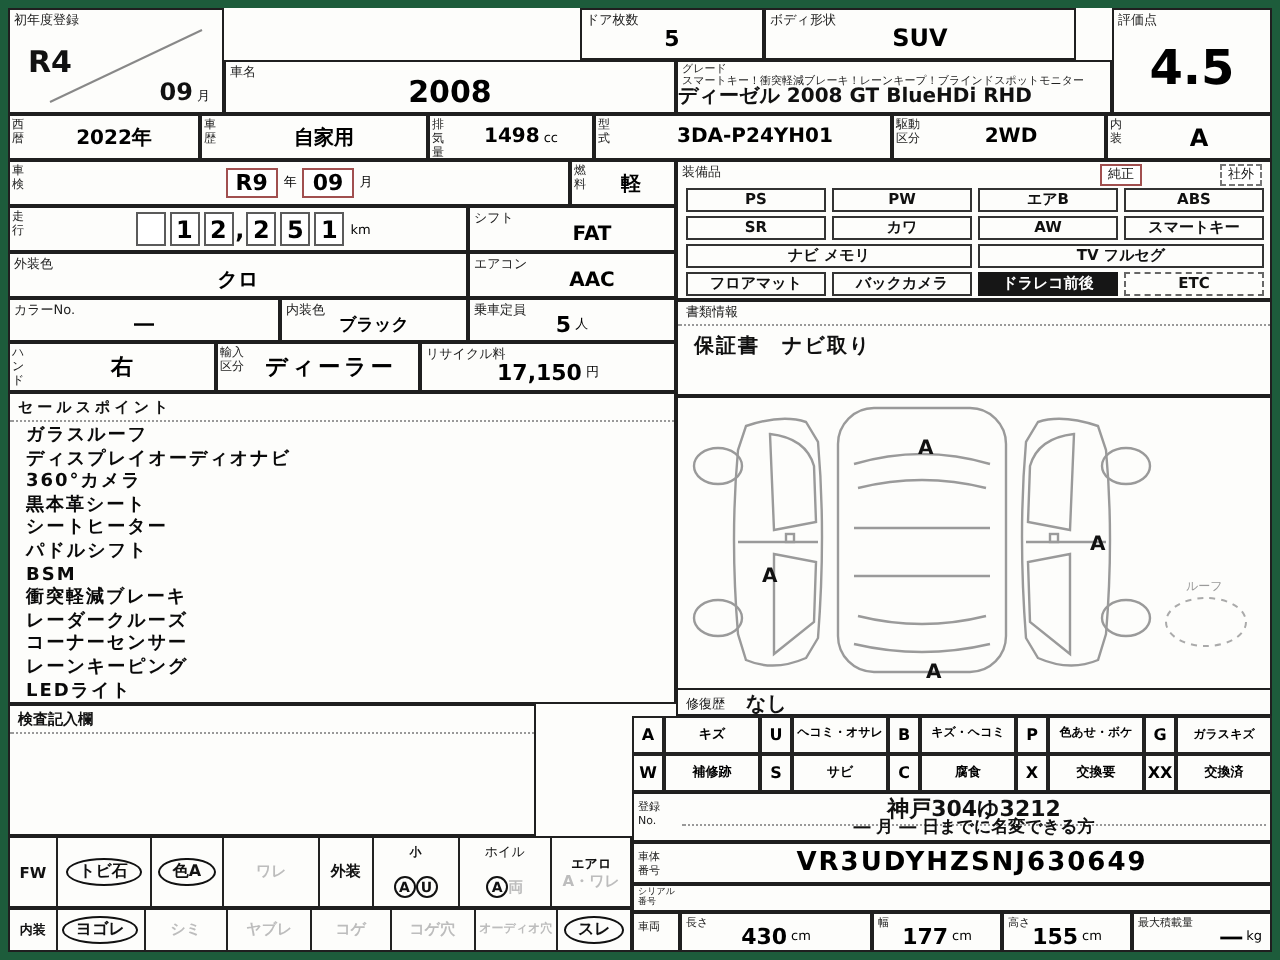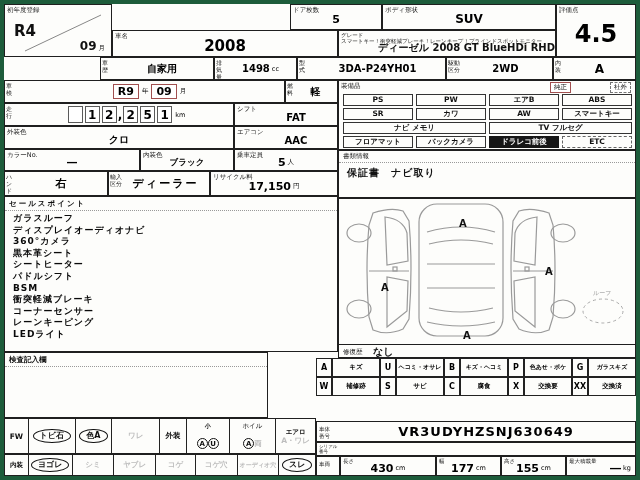--- a/index.html
+++ b/index.html
@@ -42,40 +42,44 @@
     <svg style="position:absolute;inset:0" width="106" height="51">
           <line x1="20" y1="46" x2="96" y2="10" stroke="#888" stroke-width="1"></line>
         </svg>
     <div style="position:absolute;left:9px;top:17px;font-weight:bold;font-size:15px">R4</div>
     <div style="position:absolute;right:6px;bottom:3px;font-weight:bold;font-size:12px"><span>09</span><span class="unit">月</span></div>
   </div>
   <div class="c" style="left:286px;top:0;width:92px;height:26px">
     <span class="lab">ドア枚数</span>
     <div class="val" style="font-size:11px;padding-top:4px">5</div>
   </div>
-  <div class="c" style="left:378px;top:0;width:174px;height:26px">
+  <div class="c" style="left:378px;top:0;width:156px;height:26px">
     <span class="lab">ボディ形状</span>
     <div class="val" style="font-size:12px;padding-top:4px">SUV</div>
   </div>
   <div class="c" style="left:552px;top:0;width:80px;height:53px">
     <span class="lab">評価点</span>
     <div class="val" style="font-size:24px;padding-top:6px">4.5</div>
   </div>
   <div class="c" style="left:108px;top:26px;width:226px;height:27px">
     <span class="lab">車名</span>
     <div class="val" style="font-size:15px;padding-top:4px">2008</div>
   </div>
   <div class="c" style="left:334px;top:26px;width:218px;height:27px">
     <div style="font-size:5.5px;line-height:1.1;padding:1px 2px 0 2px;color:#222">
       <span>グレード</span><br>
       <span>スマートキー！衝突軽減ブレーキ！レーンキープ！ブラインドスポットモニター</span>
     </div>
-    <div style="position:absolute;left:0;right:0;bottom:1px;text-align:right;font-weight:bold;font-size:10px">ディーゼル 2008 GT BlueHDi RHD</div>
-  </div>
-
+    <div style="position:absolute;left:0;right:0;bottom:1px;text-align:left;font-weight:bold;font-size:10px">ディーゼル 2008 GT BlueHDi RHD</div>
+  </div>
+
+  <div class="c" style="left:0;top:53px;width:96px;height:23px">
+    <span class="vlab">西暦</span>
+    <div class="val" style="font-size:10px;padding-left:10px">2022年</div>
+  </div>
   <div class="c" style="left:96px;top:53px;width:114px;height:23px">
     <span class="vlab">車歴</span>
     <div class="val" style="font-size:10px;padding-left:10px">自家用</div>
   </div>
   <div class="c" style="left:210px;top:53px;width:83px;height:23px">
     <span class="vlab">排気量</span>
     <div class="val" style="font-size:10px;padding-left:10px">
           <span>1498</span>
           <span class="unit">cc</span>
         </div>
@@ -170,20 +174,21 @@
     <div class="dotline" style="font-size:7.5px;font-weight:bold;padding:2px 2px 1px 4px;letter-spacing:2px">セールスポイント</div>
     <div style="padding-top:2px">
       <div class="sales-item">ガラスルーフ</div>
       <div class="sales-item">ディスプレイオーディオナビ</div>
       <div class="sales-item">360°カメラ</div>
       <div class="sales-item">黒本革シート</div>
       <div class="sales-item">シートヒーター</div>
       <div class="sales-item">パドルシフト</div>
       <div class="sales-item">BSM</div>
       <div class="sales-item">衝突軽減ブレーキ</div>
+      <div class="sales-item">レーダークルーズ</div>
       <div class="sales-item">コーナーセンサー</div>
       <div class="sales-item">レーンキーピング</div>
       <div class="sales-item">LEDライト</div>
     </div>
   </div>
 
   <div class="c" style="left:334px;top:76px;width:298px;height:70px">
     <span class="lab">装備品</span>
     <span class="badge genuine" style="right:64px">純正</span>
     <span class="badge after" style="right:4px">社外</span>
@@ -269,20 +274,25 @@
       <div class="lgcell" style="width:48px;font-size:6.5px;font-weight:bold">サビ</div>
       <div class="lgcell" style="width:16px;font-size:8px;font-weight:bold">C</div>
       <div class="lgcell" style="width:48px;font-size:6.5px;font-weight:bold">腐食</div>
       <div class="lgcell" style="width:16px;font-size:8px;font-weight:bold">X</div>
       <div class="lgcell" style="width:48px;font-size:6.5px;font-weight:bold">交換要</div>
       <div class="lgcell" style="width:16px;font-size:8px;font-weight:bold">XX</div>
       <div class="lgcell" style="width:48px;font-size:6.5px;font-weight:bold">交換済</div>
     </div>
   </div>
 
+  <div class="c" style="left:312px;top:392px;width:320px;height:25px">
+    <span style="position:absolute;left:2px;top:4px;width:14px;font-size:5.5px;line-height:1.2;word-break:break-all;color:#222">登録No.</span>
+    <div style="position:absolute;left:24px;right:2px;top:0;text-align:center;font-weight:bold;font-size:11px;border-bottom:1px dotted #999">神戸304ゆ3212</div>
+    <div style="position:absolute;left:24px;right:2px;bottom:0px;text-align:center;font-weight:bold;font-size:8.5px">― 月 ― 日までに名変できる方</div>
+  </div>
 
   <div class="c" style="left:312px;top:417px;width:320px;height:21px">
     <span style="position:absolute;left:2px;top:4px;width:13px;font-size:5.5px;line-height:1.2;word-break:break-all;color:#222">車体番号</span>
     <div class="val" style="font-size:13px;letter-spacing:1px;padding-left:20px">VR3UDYHZSNJ630649</div>
   </div>
 
   <div class="c" style="left:312px;top:438px;width:320px;height:14px">
     <span style="position:absolute;left:2px;top:1px;width:22px;font-size:4.5px;line-height:1.2;word-break:break-all;color:#222">シリアル番号</span>
     <div class="val" style="font-size:9px;padding-left:24px"></div>
   </div>

